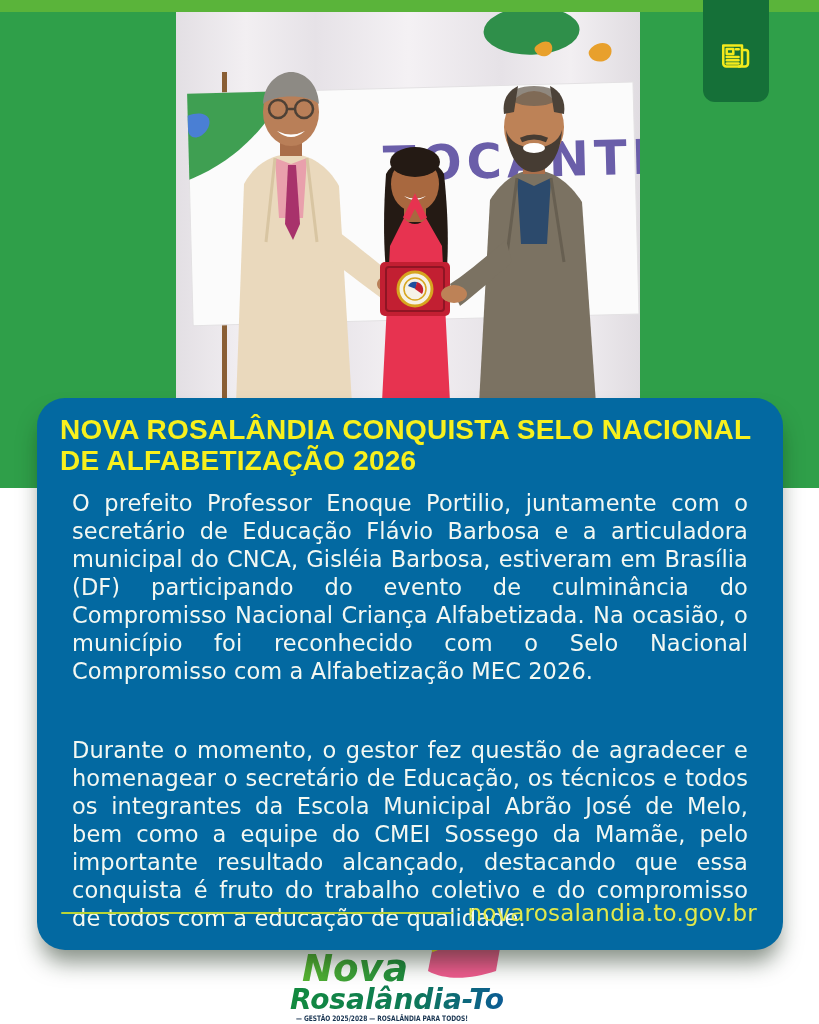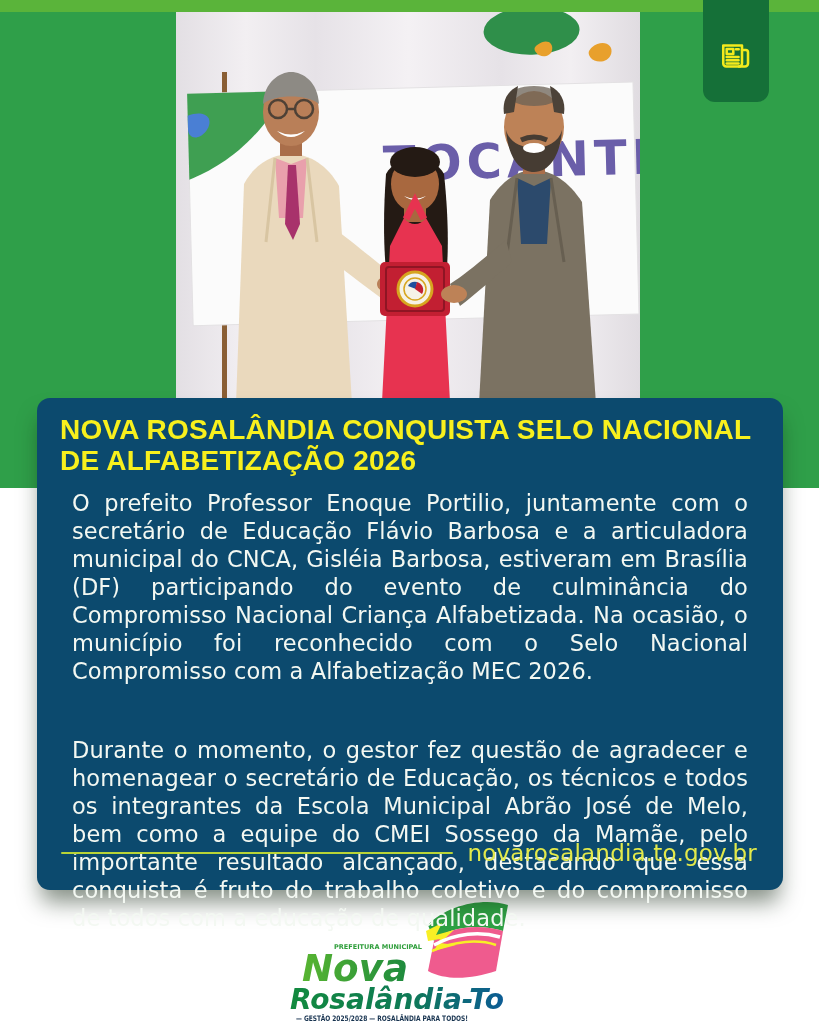--- a/index.html
+++ b/index.html
@@ -9,22 +9,22 @@
   }
   .top-strip{position:absolute;left:0;top:0;width:819px;height:12px;background:#5ab43a;z-index:1;}
   .green-bg{position:absolute;left:0;top:12px;width:819px;height:476px;background:#2f9f49;z-index:0;}
   .photo{position:absolute;left:176px;top:12px;width:464px;height:390px;z-index:1;overflow:hidden;}
   .news-tab{
     position:absolute;left:703px;top:0;width:66px;height:102px;
     background:#157038;border-radius:0 0 12px 12px;z-index:2;
   }
   .news-tab svg{position:absolute;left:15px;top:38px;}
   .card{
-    position:absolute;left:37px;top:398px;width:746px;height:492px;
-    background:#0c4a6e;border-radius:13px;z-index:3;
+    position:absolute;left:37px;top:398px;width:746px;height:552px;
+    background:#0369a1;border-radius:28px;z-index:3;
     box-shadow:0 16px 22px -4px rgba(15,35,15,.5);
     padding:16px 23px 0 23px;box-sizing:border-box;
   }
   .headline{
     margin:0 0 6px 0;color:#f8f01d;
     font-family:"Liberation Sans",sans-serif;font-weight:800;
     font-size:28px;line-height:1.12;letter-spacing:.2px;
   }
   .bodytext{
     margin:12px;color:#f3f8f2;font-size:22.5px;line-height:28px;

